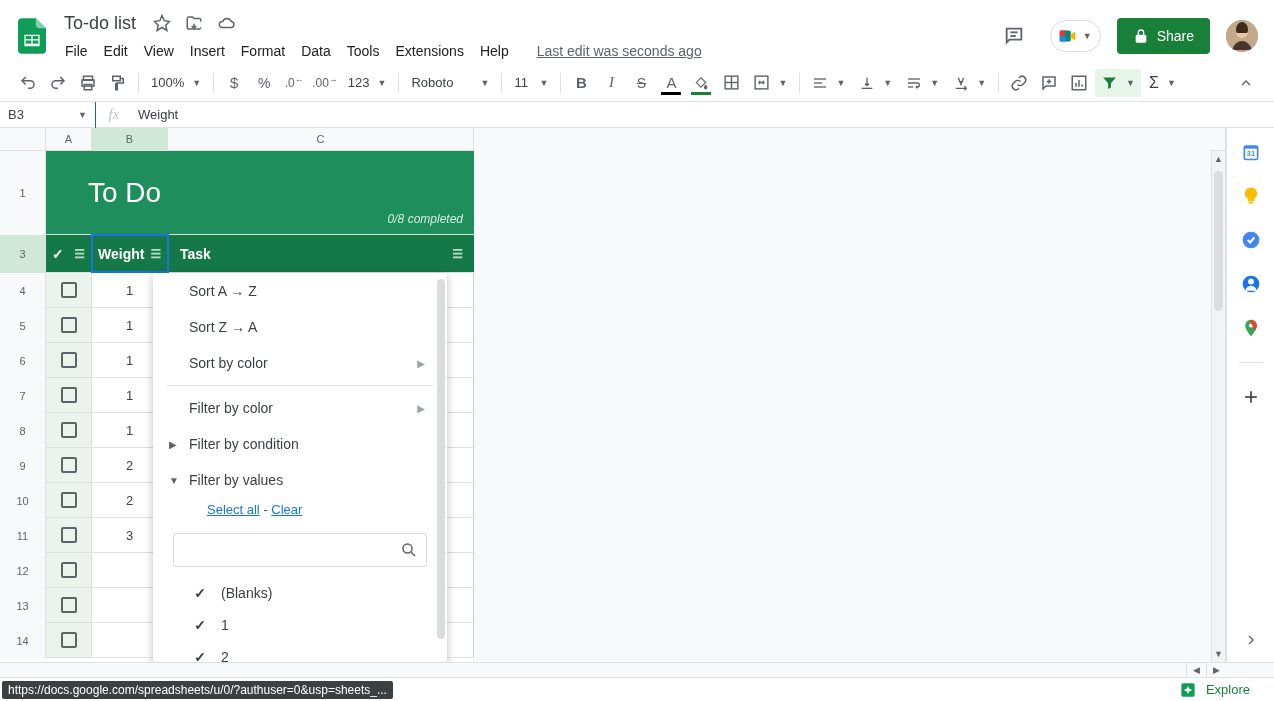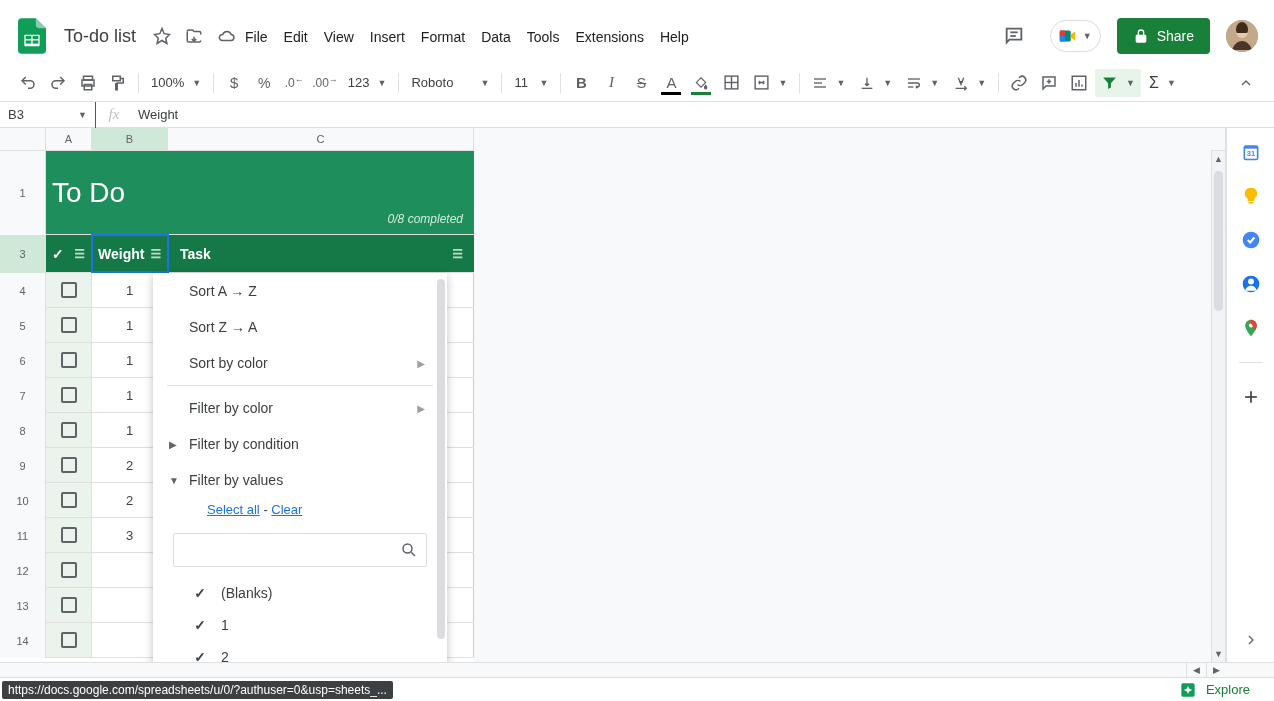--- a/index.html
+++ b/index.html
@@ -2,21 +2,21 @@
 <html><head>
 <meta charset="utf-8">
 <style>
 * { box-sizing: border-box; margin: 0; padding: 0; }
 body { font-family: Arial, 'Helvetica Neue', sans-serif; font-size: 13px; color: #3c4043; overflow: hidden; width: 1274px; height: 701px; position: relative; background: #fff; }
 
 
 .titlebar { display: flex; align-items: center; height: 64px; padding: 8px 16px 0 14px; }
 .sheets-logo { width: 36px; height: 36px; display: flex; align-items: center; justify-content: center; margin-right: 8px; }
 .sheets-logo svg { width: 28px; height: 36px; }
-.title-section { flex: 1; display: flex; flex-direction: row; }
+.title-section { flex: 1; display: flex; flex-direction: column; }
 .title-row { display: flex; align-items: center; gap: 8px; height: 28px; }
 .doc-title { font-size: 18px; color: #3c4043; padding: 2px 6px; }
 .title-icon { width: 24px; height: 24px; display: flex; align-items: center; justify-content: center; color: #5f6368; cursor: pointer; border-radius: 4px; }
 .menubar { display: flex; gap: 2px; margin-top: 2px; align-items: center; }
 .menu-item { padding: 4px 7px; font-size: 14px; color: #202124; cursor: pointer; border-radius: 4px; }
 .last-edit { padding: 4px 7px; font-size: 14px; color: #5f6368; text-decoration: underline; cursor: pointer; margin-left: 12px; }
 .titlebar-right { display: flex; align-items: center; gap: 16px; }
 .tb-icon { width: 40px; height: 40px; border-radius: 50%; display: flex; align-items: center; justify-content: center; color: #5f6368; cursor: pointer; }
 .meet-btn { display: flex; align-items: center; border: 1px solid #dadce0; border-radius: 20px; padding: 4px 8px 4px 6px; gap: 4px; cursor: pointer; }
 .share-btn { background: #188038; color: #fff; border-radius: 4px; padding: 0 16px; height: 36px; display: flex; align-items: center; gap: 8px; font-size: 14px; font-weight: 500; cursor: pointer; }
@@ -158,20 +158,21 @@
     <div class="menubar">
       <span class="menu-item">File</span>
       <span class="menu-item">Edit</span>
       <span class="menu-item">View</span>
       <span class="menu-item">Insert</span>
       <span class="menu-item">Format</span>
       <span class="menu-item">Data</span>
       <span class="menu-item">Tools</span>
       <span class="menu-item">Extensions</span>
       <span class="menu-item">Help</span>
+      <span class="last-edit">Last edit was seconds ago</span>
     </div>
   </div>
   <div class="titlebar-right">
     <div class="tb-icon">
         <svg width="22" height="22" viewBox="0 0 24 24" fill="none" stroke="#5f6368" stroke-width="2">
           <path d="M4 4h16v12H7l-3 3z"></path>
           <line x1="8" y1="8" x2="16" y2="8"></line>
           <line x1="8" y1="12" x2="14" y2="12"></line>
         </svg>
       </div>
@@ -369,21 +370,21 @@
       <div class="corner-cell"></div>
       <div class="col-header col-A">A</div>
       <div class="col-header col-B selected">B</div>
       <div class="col-header col-C">C</div>
     </div>
     <div class="rows">
 
       <div class="row row-1">
         <div class="row-header">1</div>
         <div class="cell" style="width:428px; background:#1e8e5c; display:flex; align-items:flex-end;">
-          <div style="display:flex; width:100%; align-items:center; height:100%;">
+          <div style="display:flex; width:100%; align-items:center; height:100%;margin-left:36px;">
             <span class="todo-title">To Do</span>
             <span class="completed-text">0/8 completed</span>
           </div>
         </div>
       </div>
 
       <div class="row row-3">
         <div class="row-header">3</div>
         <div class="cell A" style="background:#157947;">
           <div class="header-cell-content">

